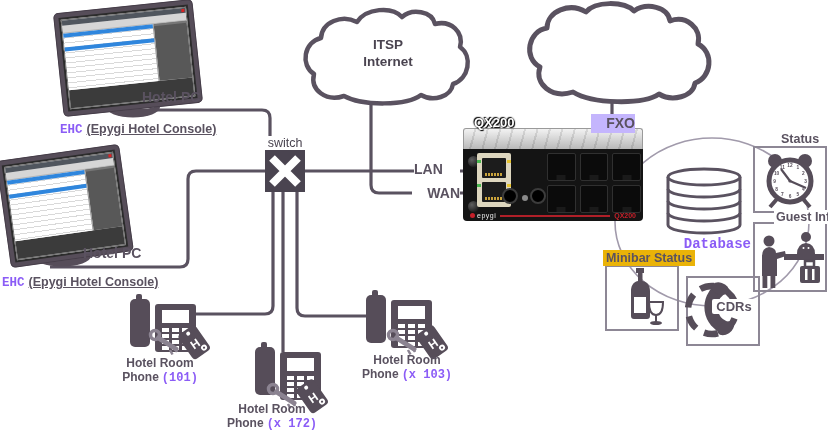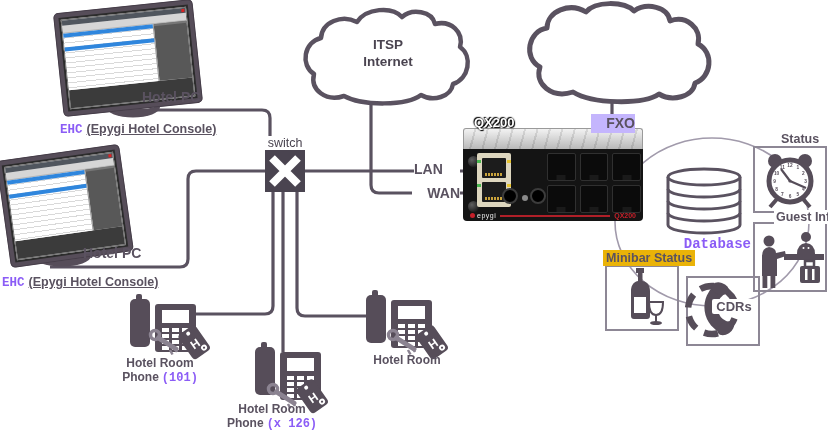--- a/index.html
+++ b/index.html
@@ -357,19 +357,20 @@
   <div class="lbl guest-lbl">Guest Info</div>
   <div class="lbl minibar-lbl">Minibar Status</div>
   <div class="lbl cdrs-lbl">CDRs</div>
 
   <div class="plabel pl1">
     <div><span>Hotel Room</span></div>
     <div><span>Phone</span><span class="num red">(101)</span></div>
   </div>
   <div class="plabel pl2">
     <div><span>Hotel Room</span></div>
-    <div><span>Phone</span><span class="num red">(x 126)</span></div>
+    <div><span>Phone</span><span class="num red">(x 172)</span></div>
   </div>
   <div class="plabel pl3">
     <div><span>Hotel Room</span></div>
+    <div><span>Phone</span><span class="num red">(x 103)</span></div>
   </div>
 
 </div>
 
 </body></html>

